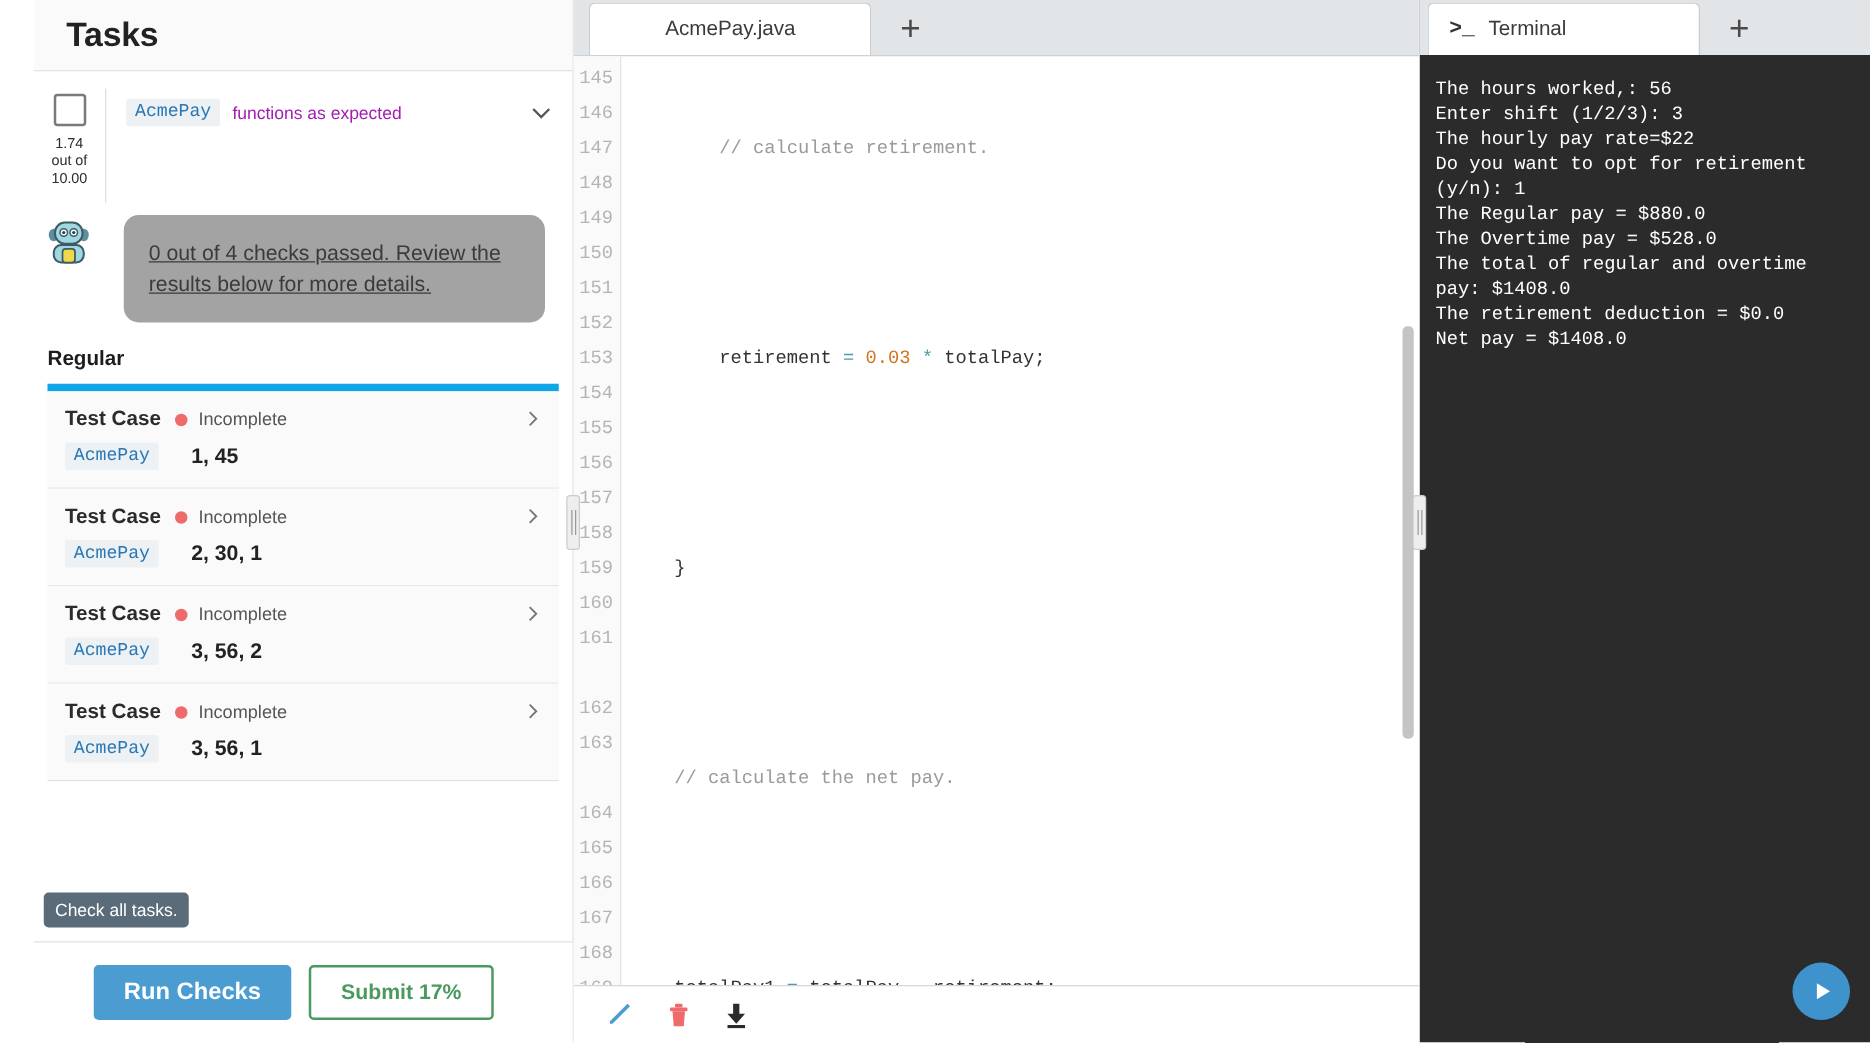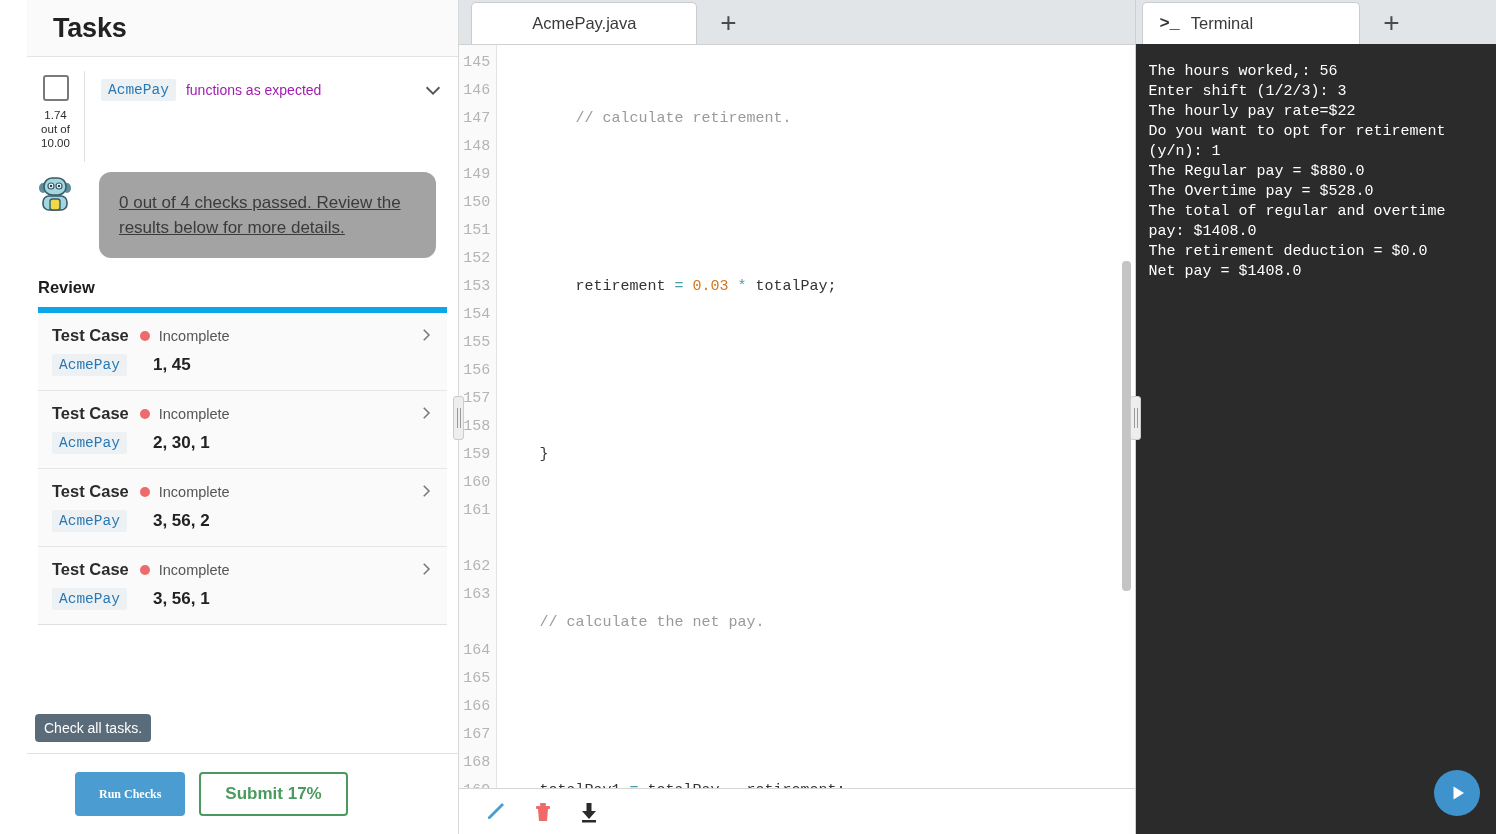--- a/index.html
+++ b/index.html
@@ -127,23 +127,23 @@
   .sidebar-footer {
     border-top: 1px solid #e1e1e1;
     height: 81px; flex: 0 0 81px;
     display: flex; align-items: center; gap: 14px;
     padding-left: 48px;
     background: #fff;
   }
   .btn-run {
     background: #4a9cd1; color: #fff;
     border: none; border-radius: 4px;
-    font-size: 12px; font-weight: bold;
+    font-size: 19px; font-weight: bold;
     padding: 0 24px; height: 44px; cursor: pointer;
-    font-family: Liberation Serif, serif;
+    font-family: Liberation Sans, sans-serif;
   }
   .btn-submit {
     background: #fff; color: #4a9a5e;
     border: 2px solid #4a9a5e; border-radius: 4px;
     font-size: 17px; font-weight: bold;
     padding: 0 24px; height: 44px; cursor: pointer;
     font-family: inherit;
   }
 
   
@@ -310,21 +310,21 @@
           <circle cx="24" cy="12" r="3" fill="#ffffff" stroke="#3d5a66" stroke-width="1.2"></circle>
           <circle cx="16" cy="12" r="1.3" fill="#2a4550"></circle>
           <circle cx="24" cy="12" r="1.3" fill="#2a4550"></circle>
           <rect x="8" y="22" width="24" height="14" rx="6" fill="#9fd8e0" stroke="#3d5a66" stroke-width="1.6"></rect>
           <rect x="15" y="25" width="10" height="11" rx="2.5" fill="#f0d84a" stroke="#3d5a66" stroke-width="1.4"></rect>
         </svg>
       </span>
       <div class="msg-bubble">0 out of 4 checks passed. Review the results below for more details.</div>
     </div>
 
-    <div class="checks-title">Review</div>
+    <div class="checks-title">Regular</div>
 
     <div class="checks-list">
       <div class="check-item">
         <div class="check-line1">
           <span class="check-name">Test Case</span>
           <span class="dot"></span>
           <span class="check-status">Incomplete</span>
         </div>
         <span class="chev-right">
           <svg viewBox="0 0 24 24" width="18" height="18" fill="none" stroke="#777" stroke-width="2">

